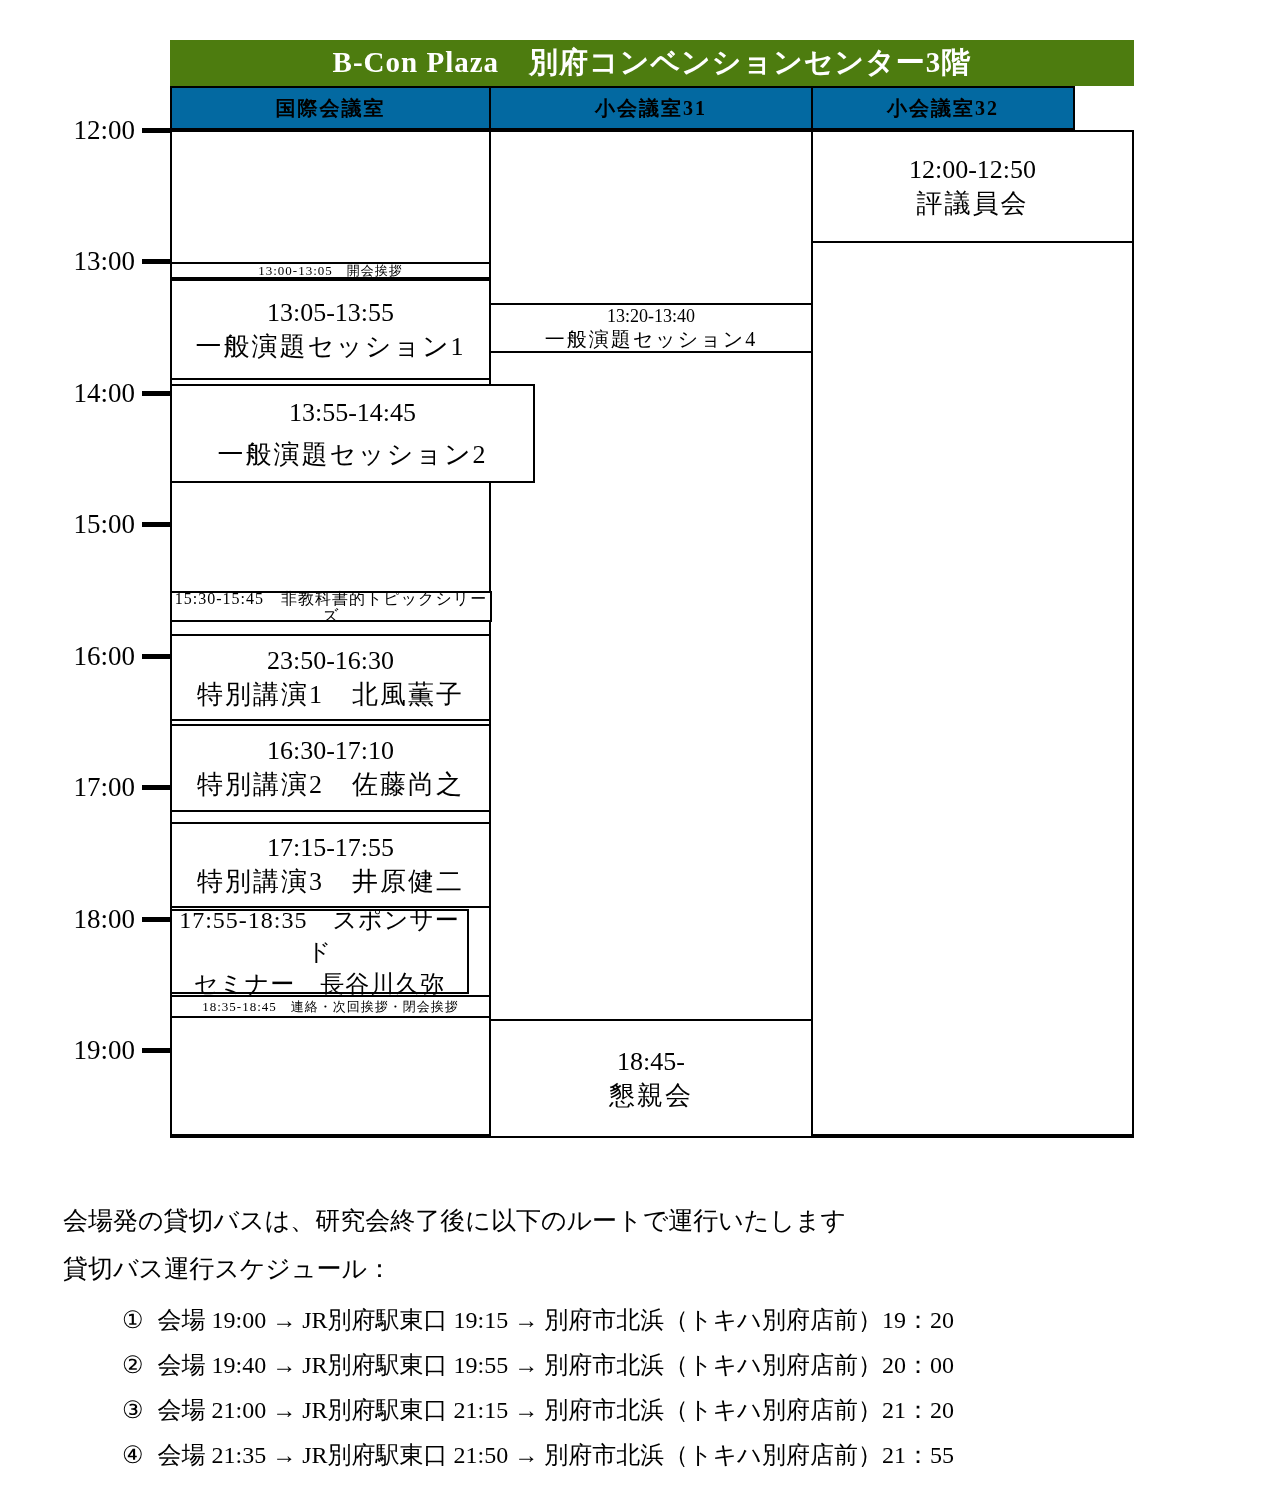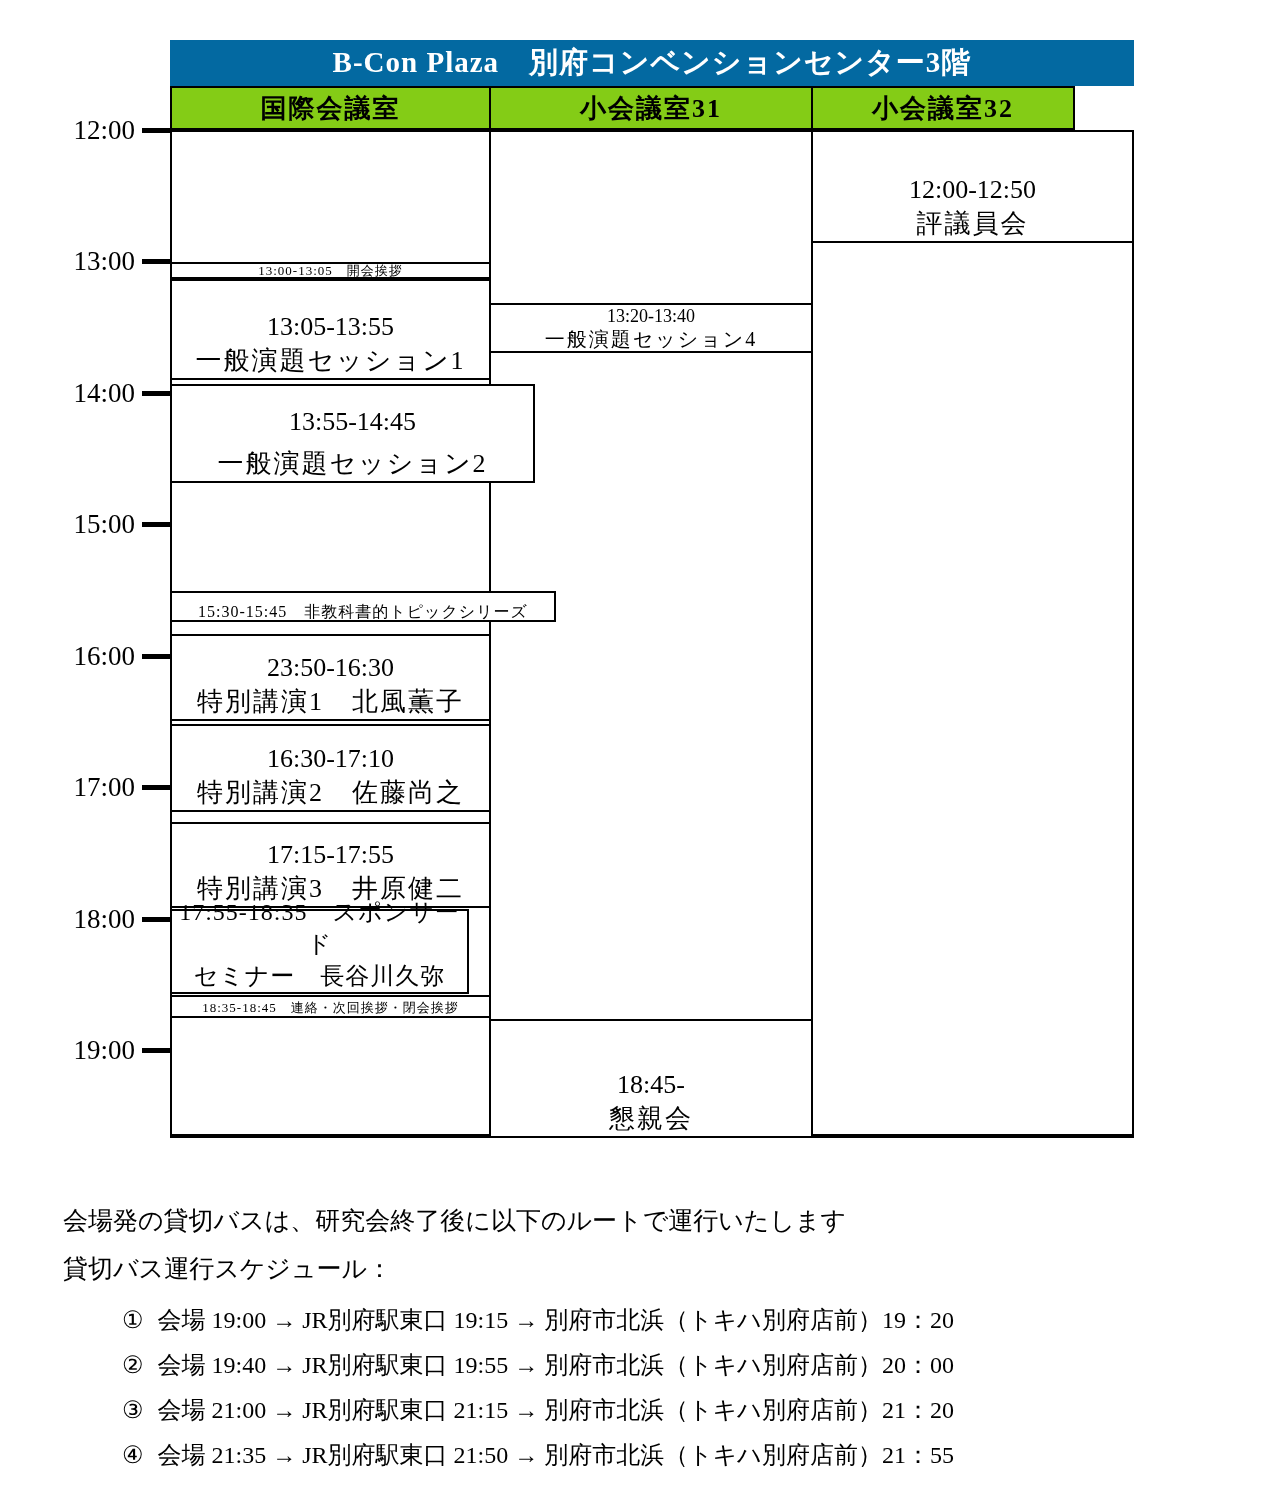--- a/index.html
+++ b/index.html
@@ -1,28 +1,28 @@
 <!DOCTYPE html>
 <html><head>
 <meta charset="utf-8">
 <style>
   html,body{margin:0;padding:0;background:#fff;}
   .page{position:relative;width:1280px;height:1500px;background:#ffffff;color:#000;
         font-family:"Liberation Serif","DejaVu Serif",serif;overflow:hidden;}
   .abs{position:absolute;}
-  .venue-bar{left:170px;top:40px;width:964px;height:46px;background:#0369a1;color:#ffffff;
+  .venue-bar{left:170px;top:40px;width:964px;height:46px;background:#4d7c0f;color:#ffffff;
         display:flex;align-items:center;justify-content:center;font-size:29px;font-weight:bold;letter-spacing:1px;}
-  .col-head{top:86px;height:44px;background:#84cc16;border:2px solid #000;box-sizing:border-box;
-        display:flex;align-items:center;justify-content:center;font-size:26px;font-weight:bold;letter-spacing:2px;}
+  .col-head{top:86px;height:44px;background:#0369a1;border:2px solid #000;box-sizing:border-box;
+        display:flex;align-items:center;justify-content:center;font-size:20px;font-weight:bold;letter-spacing:2px;}
   .frame{left:170px;top:130px;width:964px;height:1008px;border:2px solid #000;border-bottom-width:4px;box-sizing:border-box;}
   .vdiv{top:130px;width:2px;height:1008px;background:#000;}
   .tlabel{left:30px;width:105px;height:32px;font-size:27px;line-height:32px;text-align:right;}
   .tick{left:142px;width:28px;height:5px;background:#000;}
   .evt{box-sizing:border-box;border:2px solid #000;background:#fff;display:flex;flex-direction:column;
-        align-items:center;justify-content:flex-end;text-align:center;}
+        align-items:center;justify-content:center;text-align:center;}
   .evt .l1{font-size:26px;line-height:34px;}
   .evt .l2{font-size:26px;line-height:34px;letter-spacing:2px;}
   .evt.sponsor .l1,.evt.sponsor .l2{font-size:24px;line-height:32px;letter-spacing:1px;}
   .evt.small .l1{font-size:18px;line-height:22px;}
   .evt.small .l2{font-size:20px;line-height:24px;letter-spacing:2px;}
   .evt.strip .l1{letter-spacing:1px;}
   .evt.strip.f12 .l1{font-size:13px;line-height:13px;}
   .evt.strip.f16 .l1{font-size:16px;line-height:17px;}
   .evt.strip.f15 .l1{font-size:13px;line-height:16px;}
   .bus-line{left:63px;font-size:25px;line-height:32px;}
@@ -66,21 +66,21 @@
     <div class="l1">13:00-13:05　開会挨拶</div>
   </div>
   <div class="abs evt" style="left:170px;top:279px;width:321px;height:101px;">
     <div class="l1">13:05-13:55</div>
     <div class="l2">一般演題セッション1</div>
   </div>
   <div class="abs evt" style="left:170px;top:384px;width:365px;height:99px;gap:8px;">
     <div class="l1">13:55-14:45</div>
     <div class="l2">一般演題セッション2</div>
   </div>
-  <div class="abs evt strip f16" style="left:170px;top:591px;width:386px;height:31px;">
+  <div class="abs evt strip f16" style="left:170px;top:591px;width:322px;height:31px;">
     <div class="l1">15:30-15:45　非教科書的トピックシリーズ</div>
   </div>
   <div class="abs evt" style="left:170px;top:634px;width:321px;height:87px;">
     <div class="l1">23:50-16:30</div>
     <div class="l2">特別講演1　北風薫子</div>
   </div>
   <div class="abs evt" style="left:170px;top:724px;width:321px;height:88px;">
     <div class="l1">16:30-17:10</div>
     <div class="l2">特別講演2　佐藤尚之</div>
   </div>

